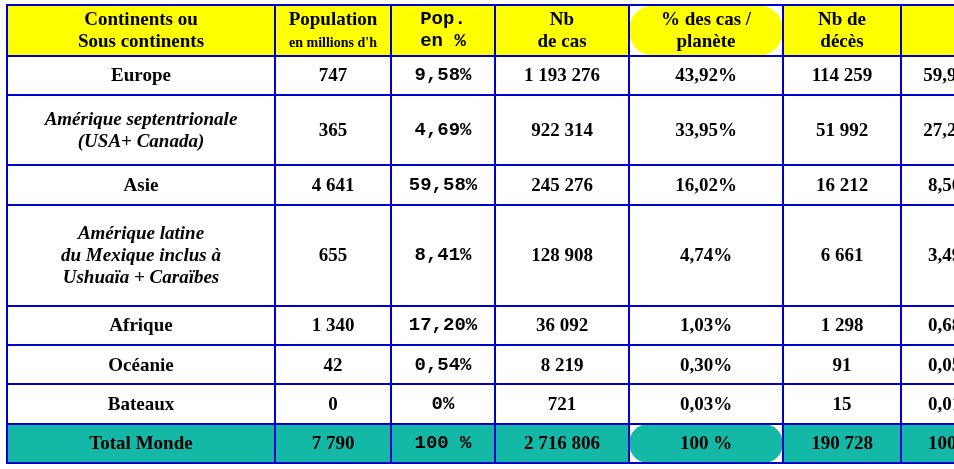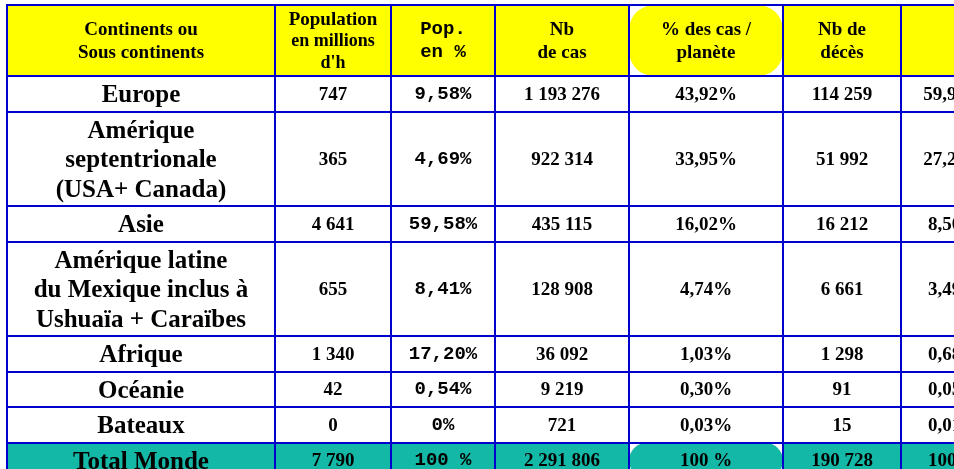--- a/index.html
+++ b/index.html
@@ -52,28 +52,29 @@
   .col-4 { width: 154px; border-radius: 25px; }
   .col-5 { width: 118px; }
   .col-6 { width: 106px; }
   tbody td {
     background: #ffffff;
   }
   tbody tr.total-row td {
     background: #14b8a6;
   }
   tbody td.name-cell {
-    font-size: 25px;
+    font-size: 19px;
   }
   .small-line {
     display: block;
-    font-size: 18px;
+    font-size: 14px;
   }
   .two-line {
     line-height: 1.15;
+    font-style: italic;
   }
 </style>
 </head>
 <body>
 
 <div class="table-wrap">
   <table class="data-table">
     <thead>
       <tr>
         <th class="col-0">
@@ -132,21 +133,21 @@
         <td class="col-5">51 992</td>
         <td class="col-6">27,26%</td>
       </tr>
 
       <tr>
         <td class="col-0 name-cell">
           <span>Asie</span>
         </td>
         <td class="col-1">4 641</td>
         <td class="col-2">59,58%</td>
-        <td class="col-3">435 115</td>
+        <td class="col-3">245 276</td>
         <td class="col-4">16,02%</td>
         <td class="col-5">16 212</td>
         <td class="col-6">8,50%</td>
       </tr>
 
       <tr>
         <td class="col-0 name-cell two-line">
           <span>Amérique latine</span><br>
           <span>du Mexique inclus à</span><br>
           <span>Ushuaïa + Caraïbes</span>
@@ -170,21 +171,21 @@
         <td class="col-5">1 298</td>
         <td class="col-6">0,68%</td>
       </tr>
 
       <tr>
         <td class="col-0 name-cell">
           <span>Océanie</span>
         </td>
         <td class="col-1">42</td>
         <td class="col-2">0,54%</td>
-        <td class="col-3">9 219</td>
+        <td class="col-3">8 219</td>
         <td class="col-4">0,30%</td>
         <td class="col-5">91</td>
         <td class="col-6">0,05%</td>
       </tr>
 
       <tr>
         <td class="col-0 name-cell">
           <span>Bateaux</span>
         </td>
         <td class="col-1">0</td>
@@ -194,21 +195,21 @@
         <td class="col-5">15</td>
         <td class="col-6">0,01%</td>
       </tr>
 
       <tr class="total-row">
         <td class="col-0 name-cell">
           <span>Total Monde</span>
         </td>
         <td class="col-1">7 790</td>
         <td class="col-2">100 %</td>
-        <td class="col-3">2 291 806</td>
+        <td class="col-3">2 716 806</td>
         <td class="col-4">100 %</td>
         <td class="col-5">190 728</td>
         <td class="col-6">100 %</td>
       </tr>
 
     </tbody>
   </table>
 </div>
 
 </body></html>

